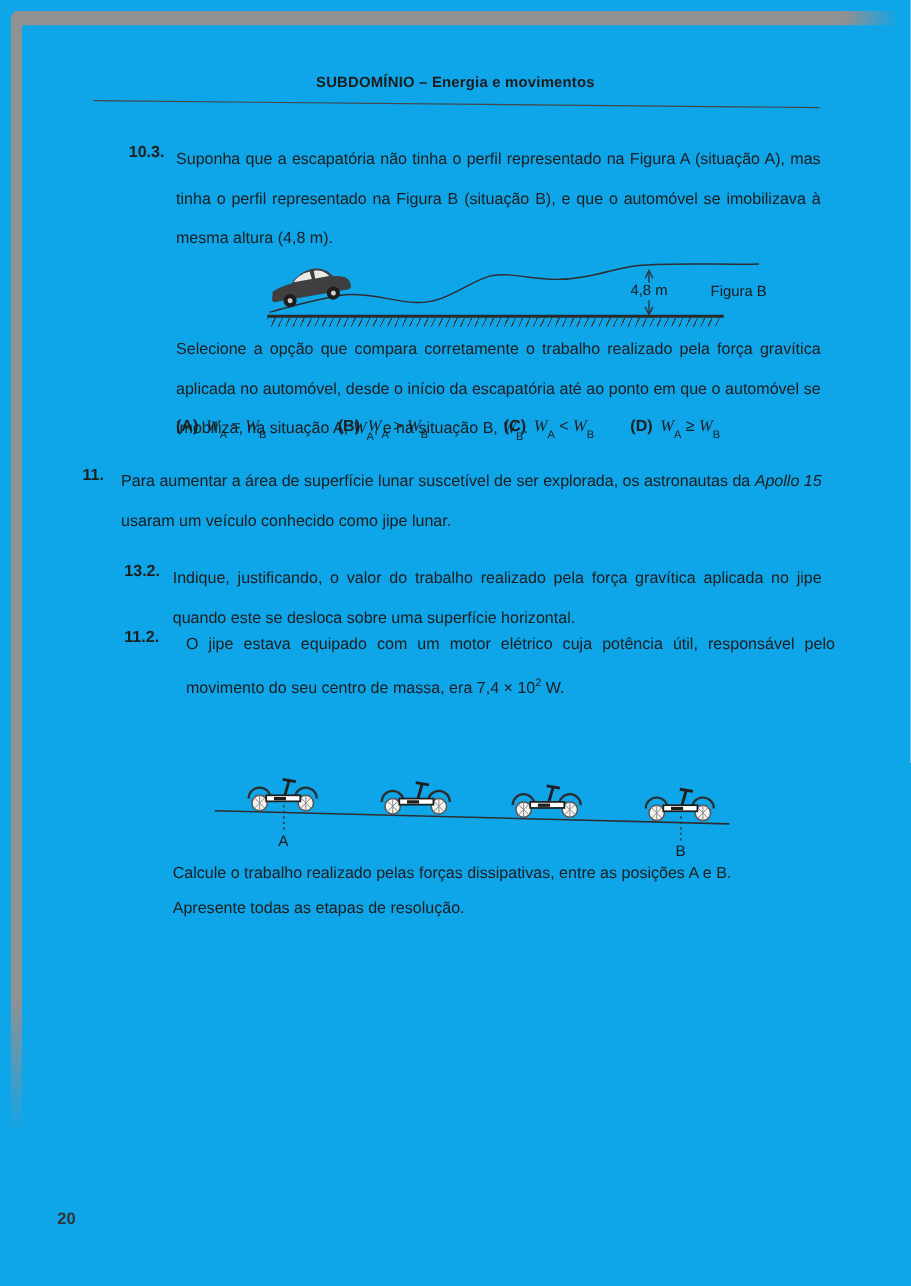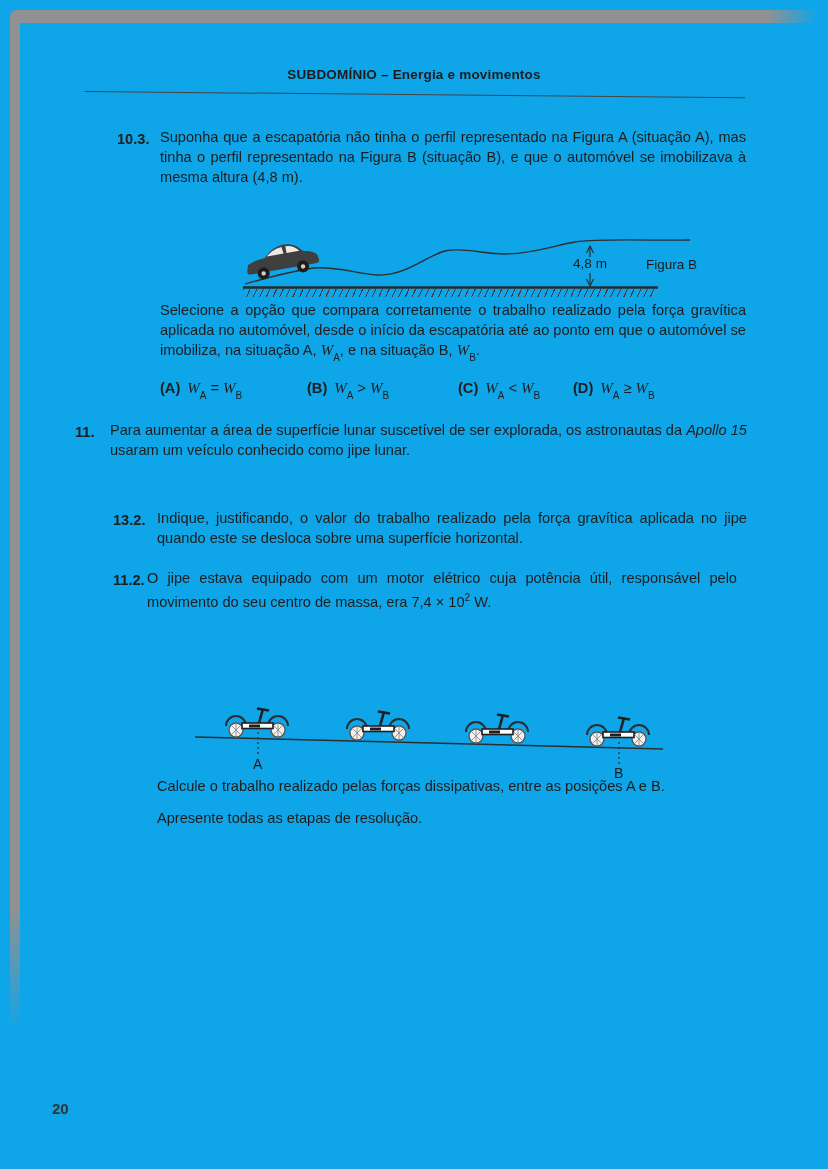--- a/index.html
+++ b/index.html
@@ -25,21 +25,21 @@
   }
   .doc-header {
     position:absolute; top:67px; left:0; width:100%;
     text-align:center; font-size:13.5px; font-weight:600; letter-spacing:.2px; color:#1c1c1c;
   }
   .header-rule {
     position:absolute; top:91px; left:85px; width:660px; height:1px;
     background:#454545; transform: rotate(0.55deg); transform-origin:left center;
   }
   .para {
-    font-size:14.6px; line-height:20px; text-align:justify; margin:0; color:#1e1e1e;
+    font-size:14.6px; line-height:36px; text-align:justify; margin:0; color:#1e1e1e;
   }
   .qnum { font-weight:700; font-size:14.6px; line-height:25.3px; }
   .abs { position:absolute; }
   .mi { font-family:"Liberation Serif", serif; font-style:italic; font-size:15px; }
   sub { font-size:10px; font-style:normal; font-family:"Liberation Sans", sans-serif; position:relative; top:2px; }
   sup { font-size:10px; }
   .op { display:inline-block; padding:0 4px; }
   .option { position:absolute; top:0; white-space:nowrap; font-size:14.6px; }
   .option b { margin-right:7px; }
   .fig-label { position:absolute; font-size:13.5px; color:#1c1c1c; white-space:nowrap; }
@@ -109,21 +109,21 @@
     <p class="para" style="margin-left:35px; width:637px;"><span>Para aumentar a área de superfície lunar suscetível de ser explorada, os astronautas da </span><i>Apollo 15</i><span> usaram um veículo conhecido como jipe lunar.</span></p>
   </div>
 
   <div class="abs" style="left:113px; top:508px; width:640px;">
     <span class="qnum abs" style="left:0; top:0;">13.2.</span>
     <p class="para" style="margin-left:44px; width:590px;">Indique, justificando, o valor do trabalho realizado pela força gravítica aplicada no jipe quando este se desloca sobre uma superfície horizontal.</p>
   </div>
 
   <div class="abs" style="left:113px; top:568px; width:640px; height:290px;">
     <span class="qnum abs" style="left:0; top:0;">11.2.</span>
-    <p class="para abs" style="left:34px; top:0; width:590px;"><span>O jipe estava equipado com um motor elétrico cuja potência útil, responsável pelo movimento do seu centro de massa, era </span><span>7,4 × 10</span><sup>2</sup><span> W</span><span>.</span></p>
+    <p class="para abs" style="left:56px; top:0; width:590px;"><span>O jipe estava equipado com um motor elétrico cuja potência útil, responsável pelo movimento do seu centro de massa, era </span><span>7,4 × 10</span><sup>2</sup><span> W</span><span>.</span></p>
 
     <div class="abs" style="left:82px; top:130px; width:470px; height:78px;">
       <svg width="470" height="78" viewBox="0 0 470 78">
         <defs>
           <g id="jeep">
             <path d="M1,21 A10,10 0 0 1 21,21" fill="none" stroke="#2c2c2c" stroke-width="2"></path>
             <path d="M43,21 A10,10 0 0 1 63,21" fill="none" stroke="#2c2c2c" stroke-width="2"></path>
             <circle cx="11" cy="25" r="7" fill="#f4f3f0" stroke="#555" stroke-width="1.4"></circle>
             <circle cx="53" cy="25" r="7" fill="#f4f3f0" stroke="#555" stroke-width="1.4"></circle>
             <path d="M6,20 L16,30 M16,20 L6,30 M11,18 L11,32" stroke="#8a8a8a" stroke-width="0.9" fill="none"></path>

